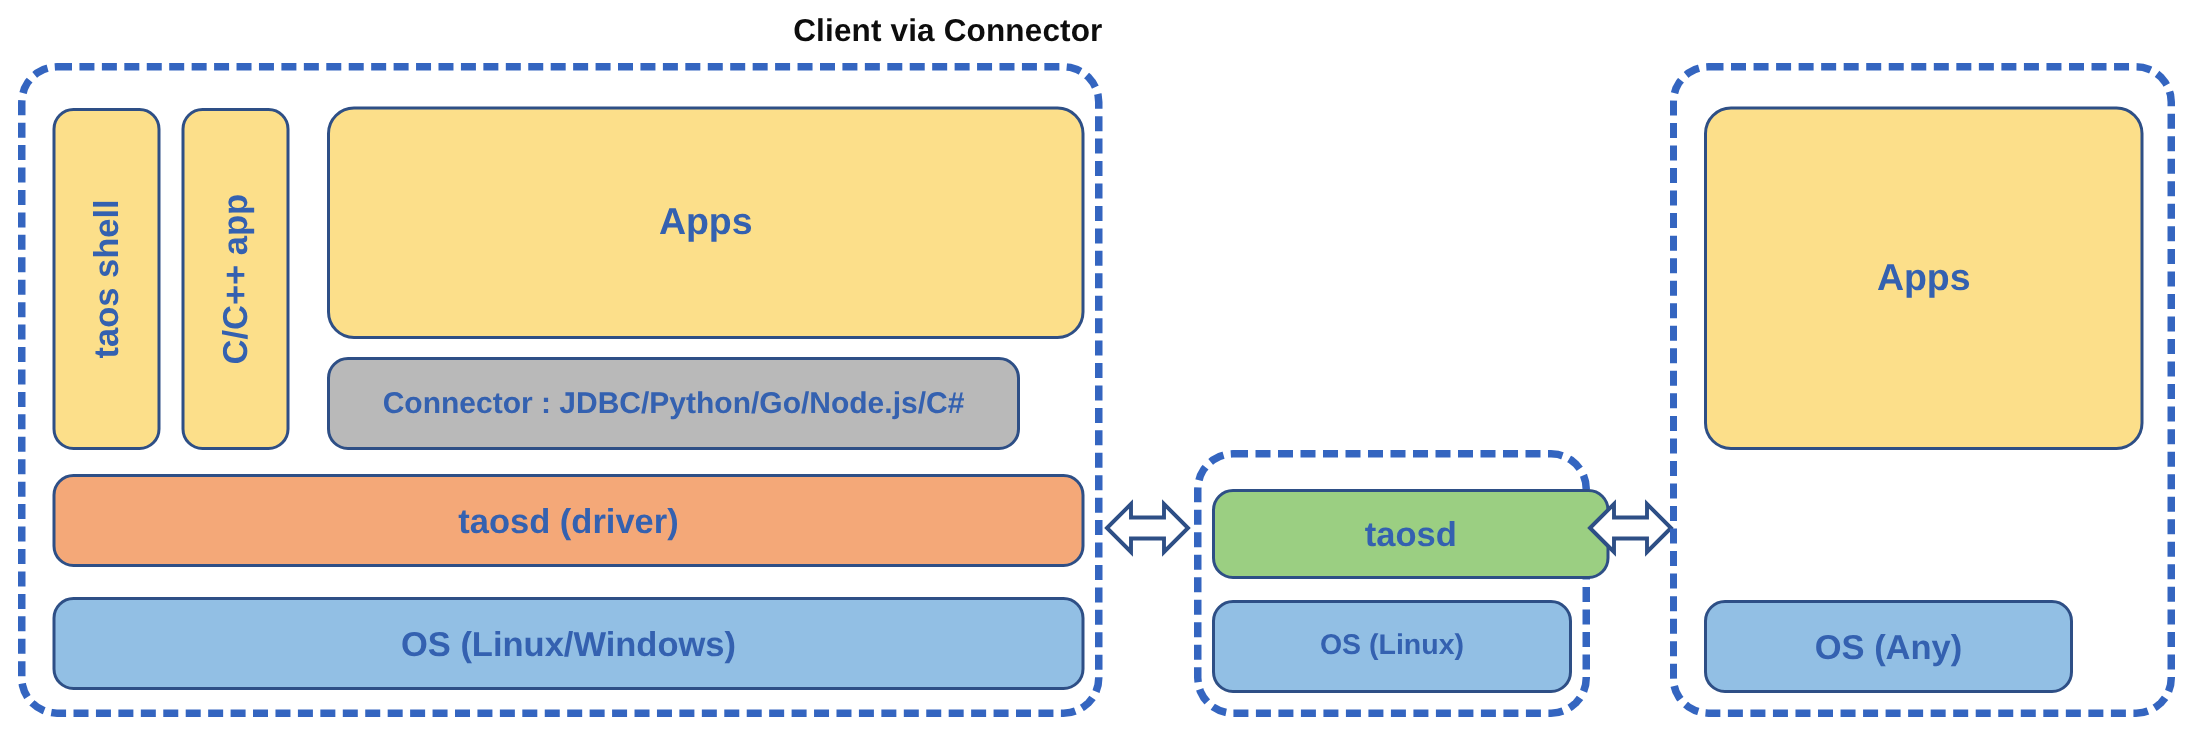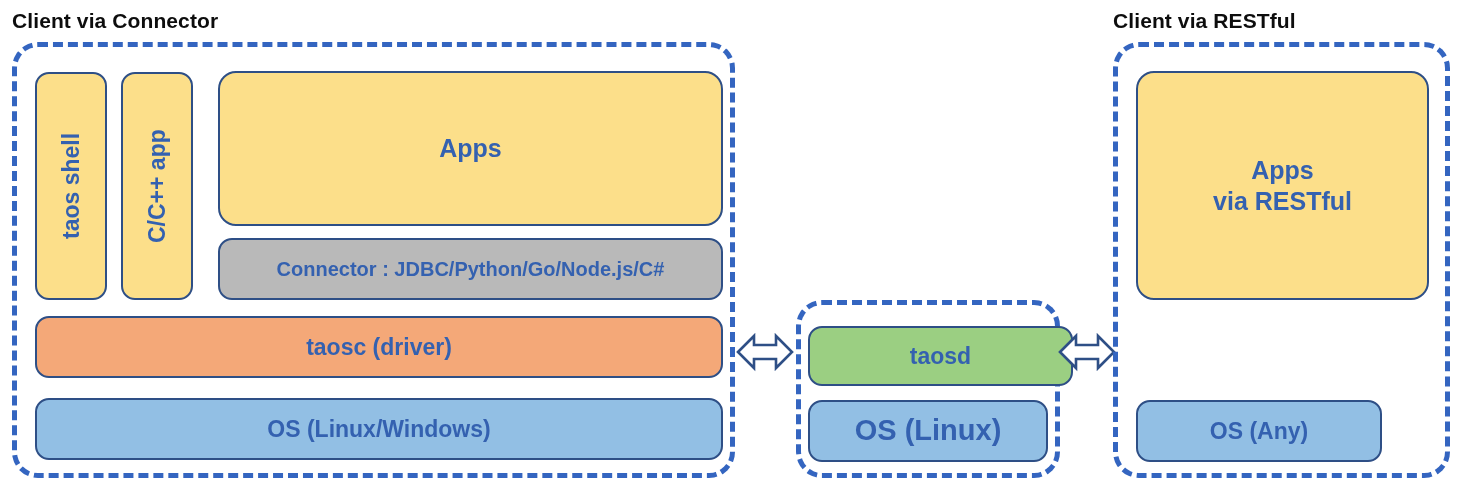--- a/index.html
+++ b/index.html
@@ -20,21 +20,21 @@
   }
 
   
   .section-title {
     position: absolute;
     color: #0d0d0d;
     font-weight: bold;
     font-size: 21px;
     letter-spacing: 0.1px;
     white-space: nowrap;
-    text-align: left;
+    text-align: right;
     line-height: 1;
   }
 
   
   .group {
     position: absolute;
     border: 5px dashed #3465c0;
     border-radius: 26px;
     box-sizing: border-box;
     background: transparent;
@@ -72,57 +72,55 @@
   .arrow svg { display: block; }
 </style>
 </head>
 <body>
 
 <div id="stage">
 
   <div class="section-title" style="left:12px; top:10px; width:723px;">Client via Connector</div>
 
 
-  <div class="section-title" style="left:1113px; top:10px; width:337px;">Client via RESTful</div>
 
   <div class="group" style="left:12px; top:42px; width:723px; height:436px;"></div>
 
   <div class="block yellow vertical" style="left:35px; top:72px; width:72px; height:228px; font-size:23px;">taos shell</div>
 
   <div class="block yellow vertical" style="left:121px; top:72px; width:72px; height:228px; font-size:23px;">C/C++ app</div>
 
   <div class="block yellow" style="left:218px; top:71px; width:505px; height:155px; font-size:25px; border-radius:18px;">Apps</div>
 
-  <div class="block gray" style="left:218px; top:238px; width:505px; height:62px; font-size:20px;">Connector : JDBC/Python/Go/Node.js/C#</div>
+  <div class="block gray" style="left:218px; top:238px; width:462px; height:62px; font-size:20px;">Connector : JDBC/Python/Go/Node.js/C#</div>
 
-  <div class="block orange" style="left:35px; top:316px; width:688px; height:62px; font-size:23px;">taosc (driver)</div>
+  <div class="block orange" style="left:35px; top:316px; width:688px; height:62px; font-size:23px;">taosd (driver)</div>
 
   <div class="block blue" style="left:35px; top:398px; width:688px; height:62px; font-size:23px;">OS (Linux/Windows)</div>
 
   <div class="arrow" style="left:736px; top:327px;">
     <svg width="58" height="50" viewBox="0 0 58 50">
       <polygon points="2,25 18,9 18,18 40,18 40,9 56,25 40,41 40,32 18,32 18,41" fill="#ffffff" stroke="#2e4f86" stroke-width="2.6" stroke-linejoin="miter"></polygon>
     </svg>
   </div>
 
   <div class="group" style="left:796px; top:300px; width:264px; height:178px;"></div>
 
   <div class="block green" style="left:808px; top:326px; width:265px; height:60px; font-size:23px;">taosd</div>
 
-  <div class="block blue" style="left:808px; top:400px; width:240px; height:62px; font-size:29px;">OS (Linux)</div>
+  <div class="block blue" style="left:808px; top:400px; width:240px; height:62px; font-size:19px;">OS (Linux)</div>
 
   <div class="arrow" style="left:1058px; top:327px;">
     <svg width="58" height="50" viewBox="0 0 58 50">
       <polygon points="2,25 18,9 18,18 40,18 40,9 56,25 40,41 40,32 18,32 18,41" fill="#ffffff" stroke="#2e4f86" stroke-width="2.6" stroke-linejoin="miter"></polygon>
     </svg>
   </div>
 
   <div class="group" style="left:1113px; top:42px; width:337px; height:436px;"></div>
 
   <div class="block yellow" style="left:1136px; top:71px; width:293px; height:229px; font-size:25px; border-radius:18px; flex-direction:column;">
     <span>Apps</span>
-    <span>via RESTful</span>
   </div>
 
 
   <div class="block blue" style="left:1136px; top:400px; width:246px; height:62px; font-size:23px;">OS (Any)</div>
 
 </div>
 
 </body></html>

